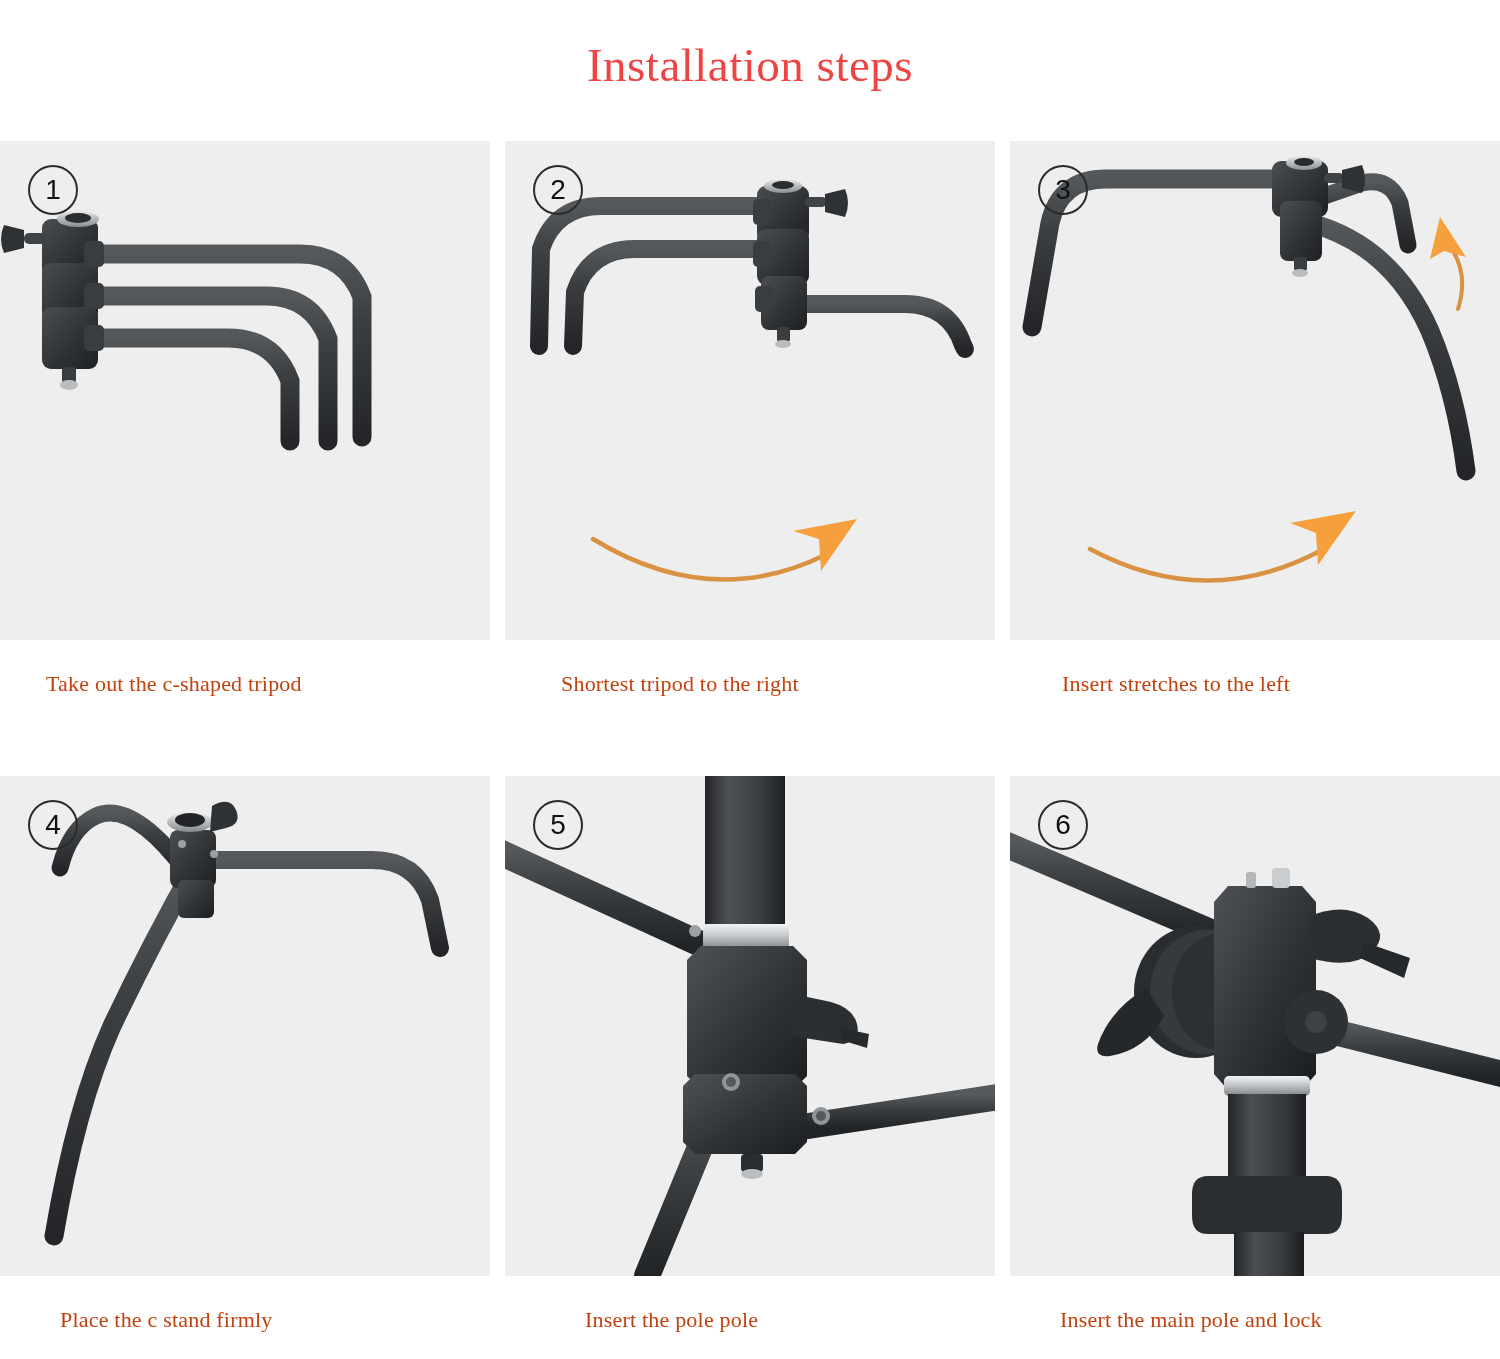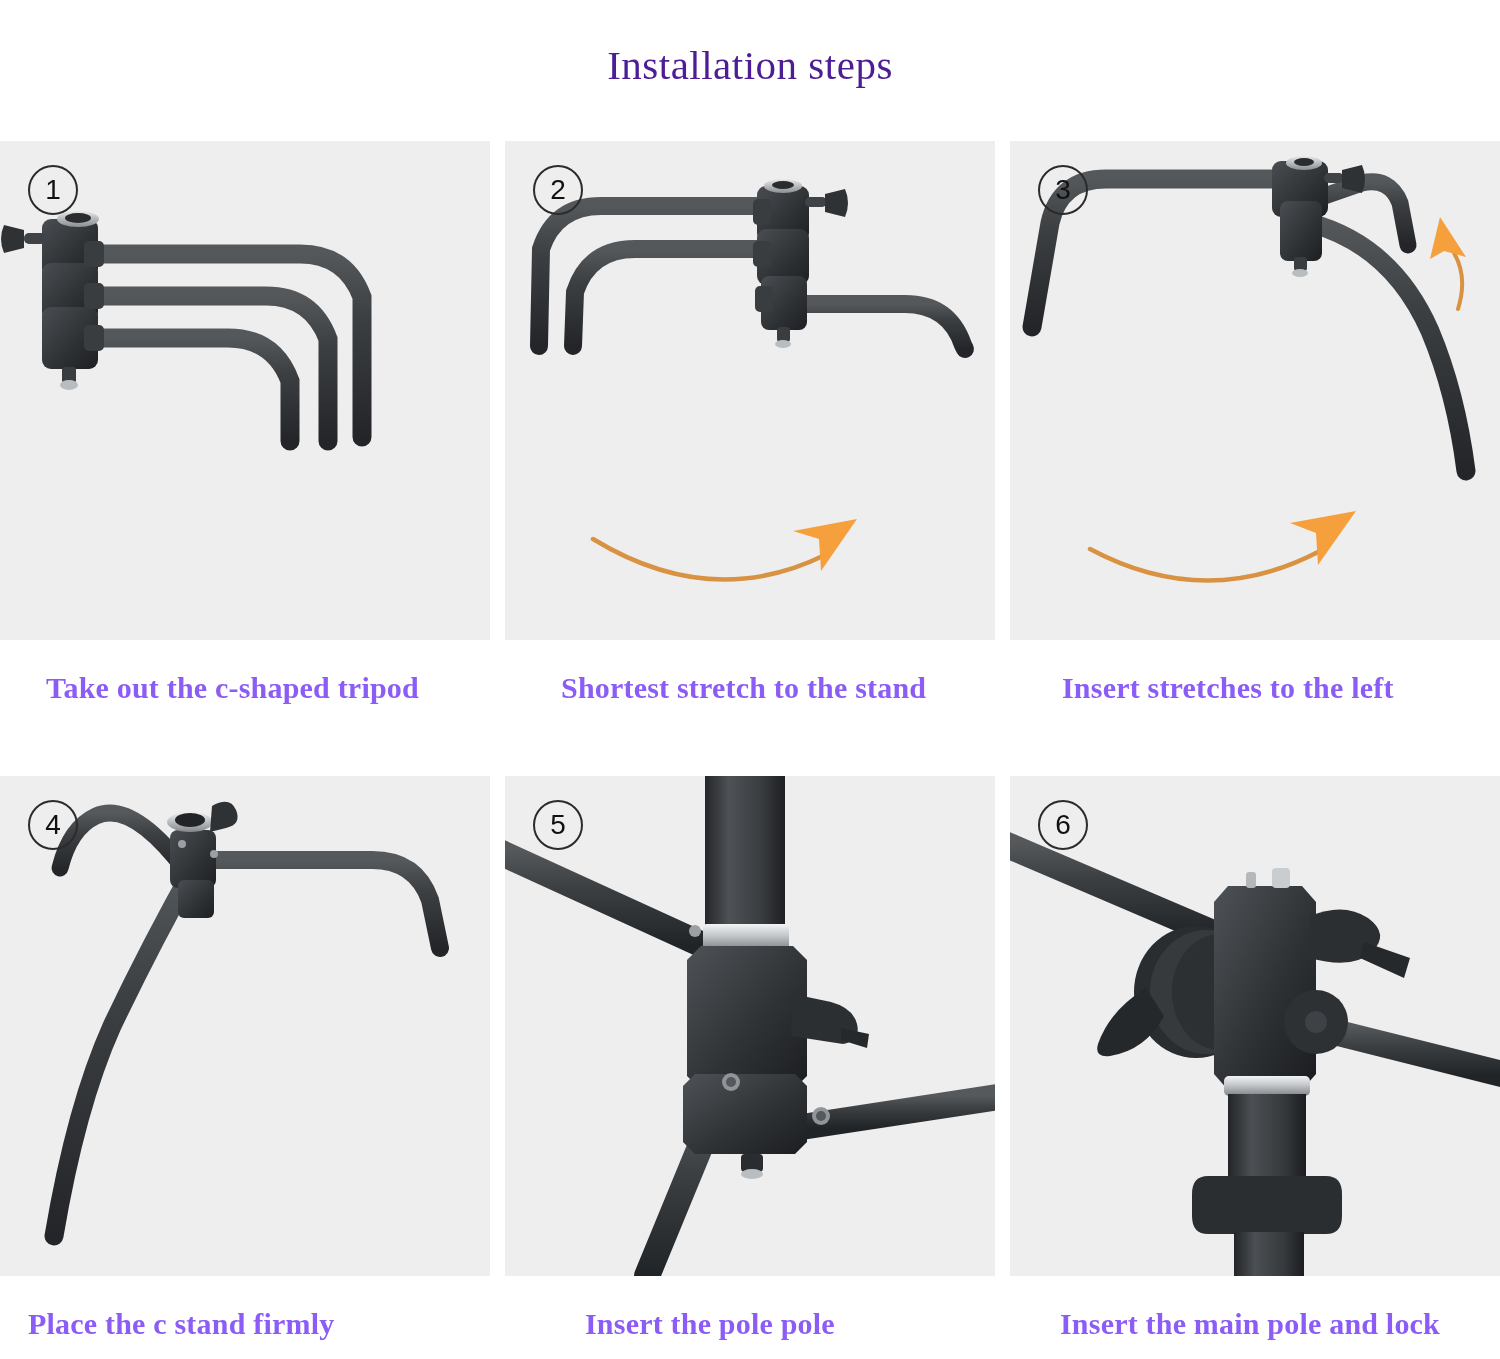--- a/index.html
+++ b/index.html
@@ -28,24 +28,24 @@
     left: 0;
     top: 0;
     width: 1500px;
     height: 120px;
     display: flex;
     align-items: center;
     justify-content: center;
   }
   .title {
     font-family: "Liberation Serif", "DejaVu Serif", serif;
-    font-size: 41px;
+    font-size: 47px;
     font-weight: 400;
     letter-spacing: 0.5px;
-    color: #4c1d95;
+    color: #ef4444;
     line-height: 1;
     white-space: nowrap;
     margin-top: 10px;
   }
 
   
   .grid {
     position: absolute;
     left: 0;
     top: 141px;
@@ -99,30 +99,30 @@
     line-height: 1;
     z-index: 6;
     background: transparent;
   }
 
   
   .caption {
     position: relative;
     padding-top: 31px;
     font-family: "Liberation Serif", "DejaVu Serif", serif;
-    font-size: 30px;
-    font-weight: 700;
-    color: #8b5cf6;
+    font-size: 22px;
+    font-weight: 400;
+    color: #c2410c;
     letter-spacing: 0.2px;
     white-space: nowrap;
   }
   .cap-a { padding-left: 46px; }
   .cap-b { padding-left: 56px; }
   .cap-c { padding-left: 52px; }
-  .row-2 .cap-a { padding-left: 28px; }
+  .row-2 .cap-a { padding-left: 60px; }
   .row-2 .cap-b { padding-left: 80px; }
   .row-2 .cap-c { padding-left: 50px; }
 
   
   .art { position: absolute; inset: 0; }
   .art svg { display: block; width: 100%; height: 100%; }
 </style>
 </head>
 <body>
 
@@ -228,21 +228,21 @@
               <ellipse cx="278" cy="203" rx="8" ry="4" fill="#b9bdc0"></ellipse>
 
               <g>
                 <path d="M88 398 Q206 470 320 414" fill="none" stroke="#D89242" stroke-width="4.5" stroke-linecap="round"></path>
                 <path d="M352 378 L316 430 L314 398 L288 390 Z" fill="#F5A03C"></path>
               </g>
             </svg>
           </div>
           <div class="badge">2</div>
         </div>
-        <div class="caption cap-b">Shortest stretch to the stand</div>
+        <div class="caption cap-b">Shortest tripod to the right</div>
       </div>
 
       <div class="cell cell-c">
         <div class="photo">
           <div class="art">
             <svg viewBox="0 0 490 499" preserveAspectRatio="xMidYMid meet">
               <defs>
                 <linearGradient id="tube3" x1="0" y1="0" x2="0" y2="1">
                   <stop offset="0%" stop-color="#55585b"></stop>
                   <stop offset="35%" stop-color="#3c3f42"></stop>

